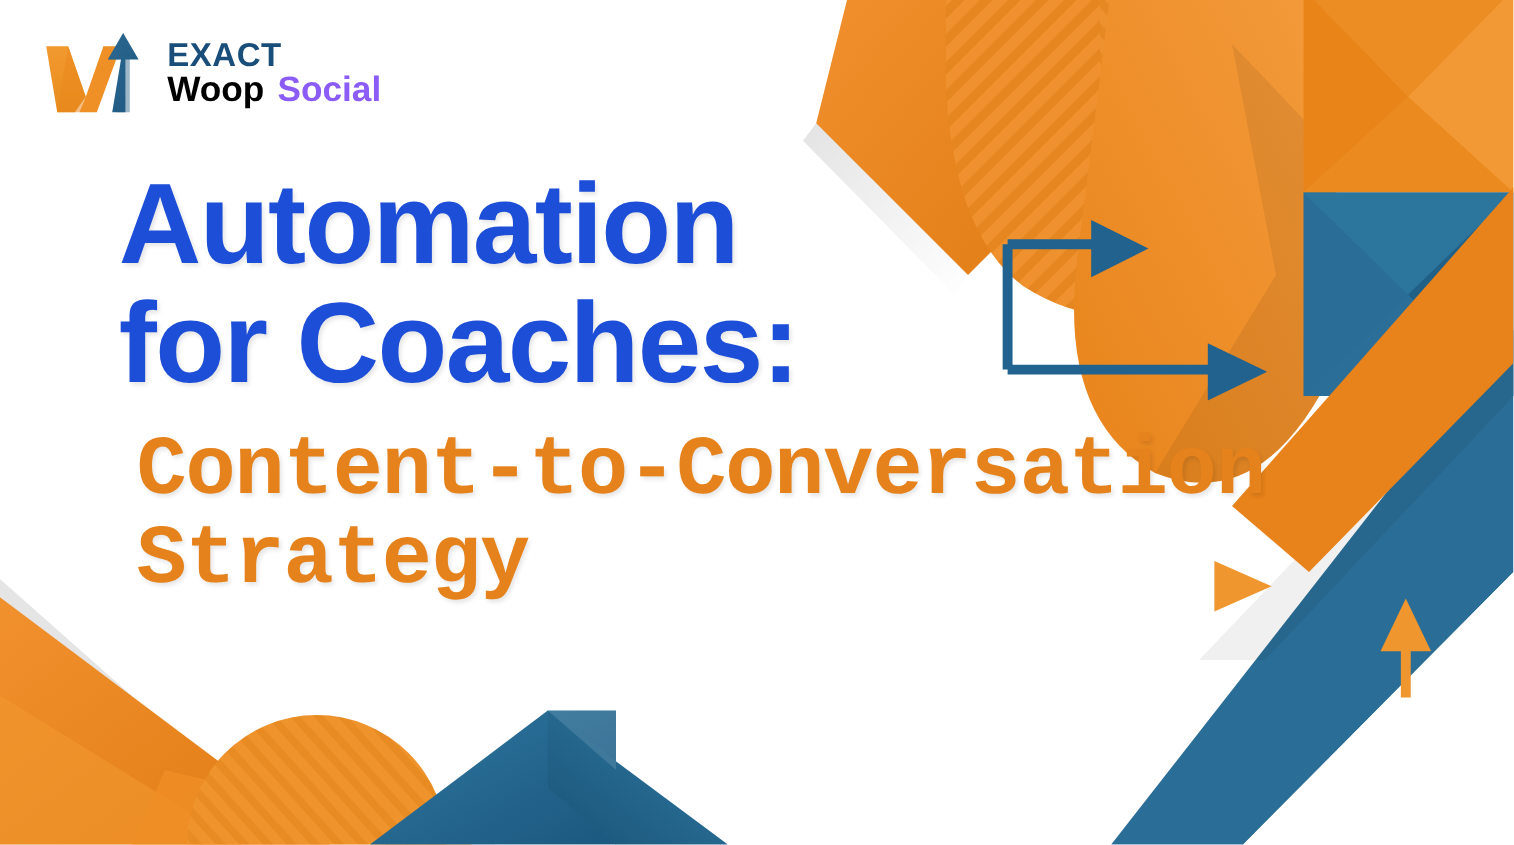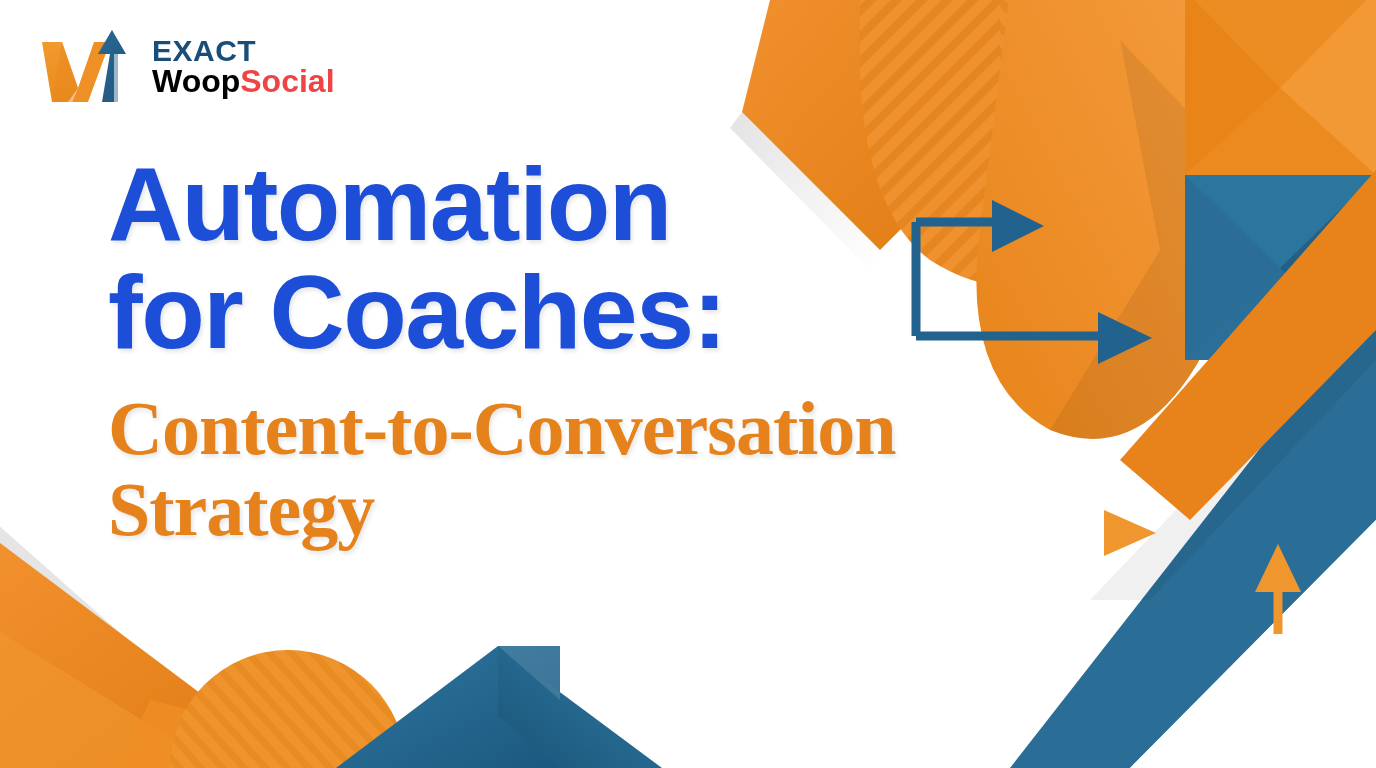--- a/index.html
+++ b/index.html
@@ -29,21 +29,21 @@
   #logo-words { display:flex; flex-direction:column; line-height:0.96; margin-left:-8px; }
   #logo-line1 {
     font-size:30px; font-weight:bold; letter-spacing:0.5px;
     color:#1A4E7A; font-family:"Liberation Sans", sans-serif;
   }
   #logo-line2 {
     font-size:32px; font-weight:bold; letter-spacing:0px;
     font-family:"Liberation Sans", sans-serif;
   }
   .lw-blue { color:#000000; }
-  .lw-orange { color:#ef4444; }
+  .lw-orange { color:#8b5cf6;margin-left:12px; }
 
   
   #headline-block {
     position:absolute; left:108px; top:150px;
     z-index:15;
   }
   #title {
     font-size:104px;
     font-weight:bold;
     color:#1d4ed8;
@@ -55,21 +55,22 @@
   }
   #subtitle {
     margin-top:22px;
     font-size:76px;
     font-weight:bold;
     color:#E5821C;
     line-height:1.06;
     letter-spacing:-1px;
     white-space:pre-line;
     text-shadow:2px 3px 4px rgba(0,0,0,0.10);
-    font-family:Liberation Serif, serif;
+    font-family:Liberation Mono, monospace;
+    margin-left:16px;
   }
 </style>
 </head>
 <body>
 
 <div id="banner">
 
   <div id="decor-layer">
     <svg viewBox="0 0 1376 768" xmlns="http://www.w3.org/2000/svg">
       <defs>

